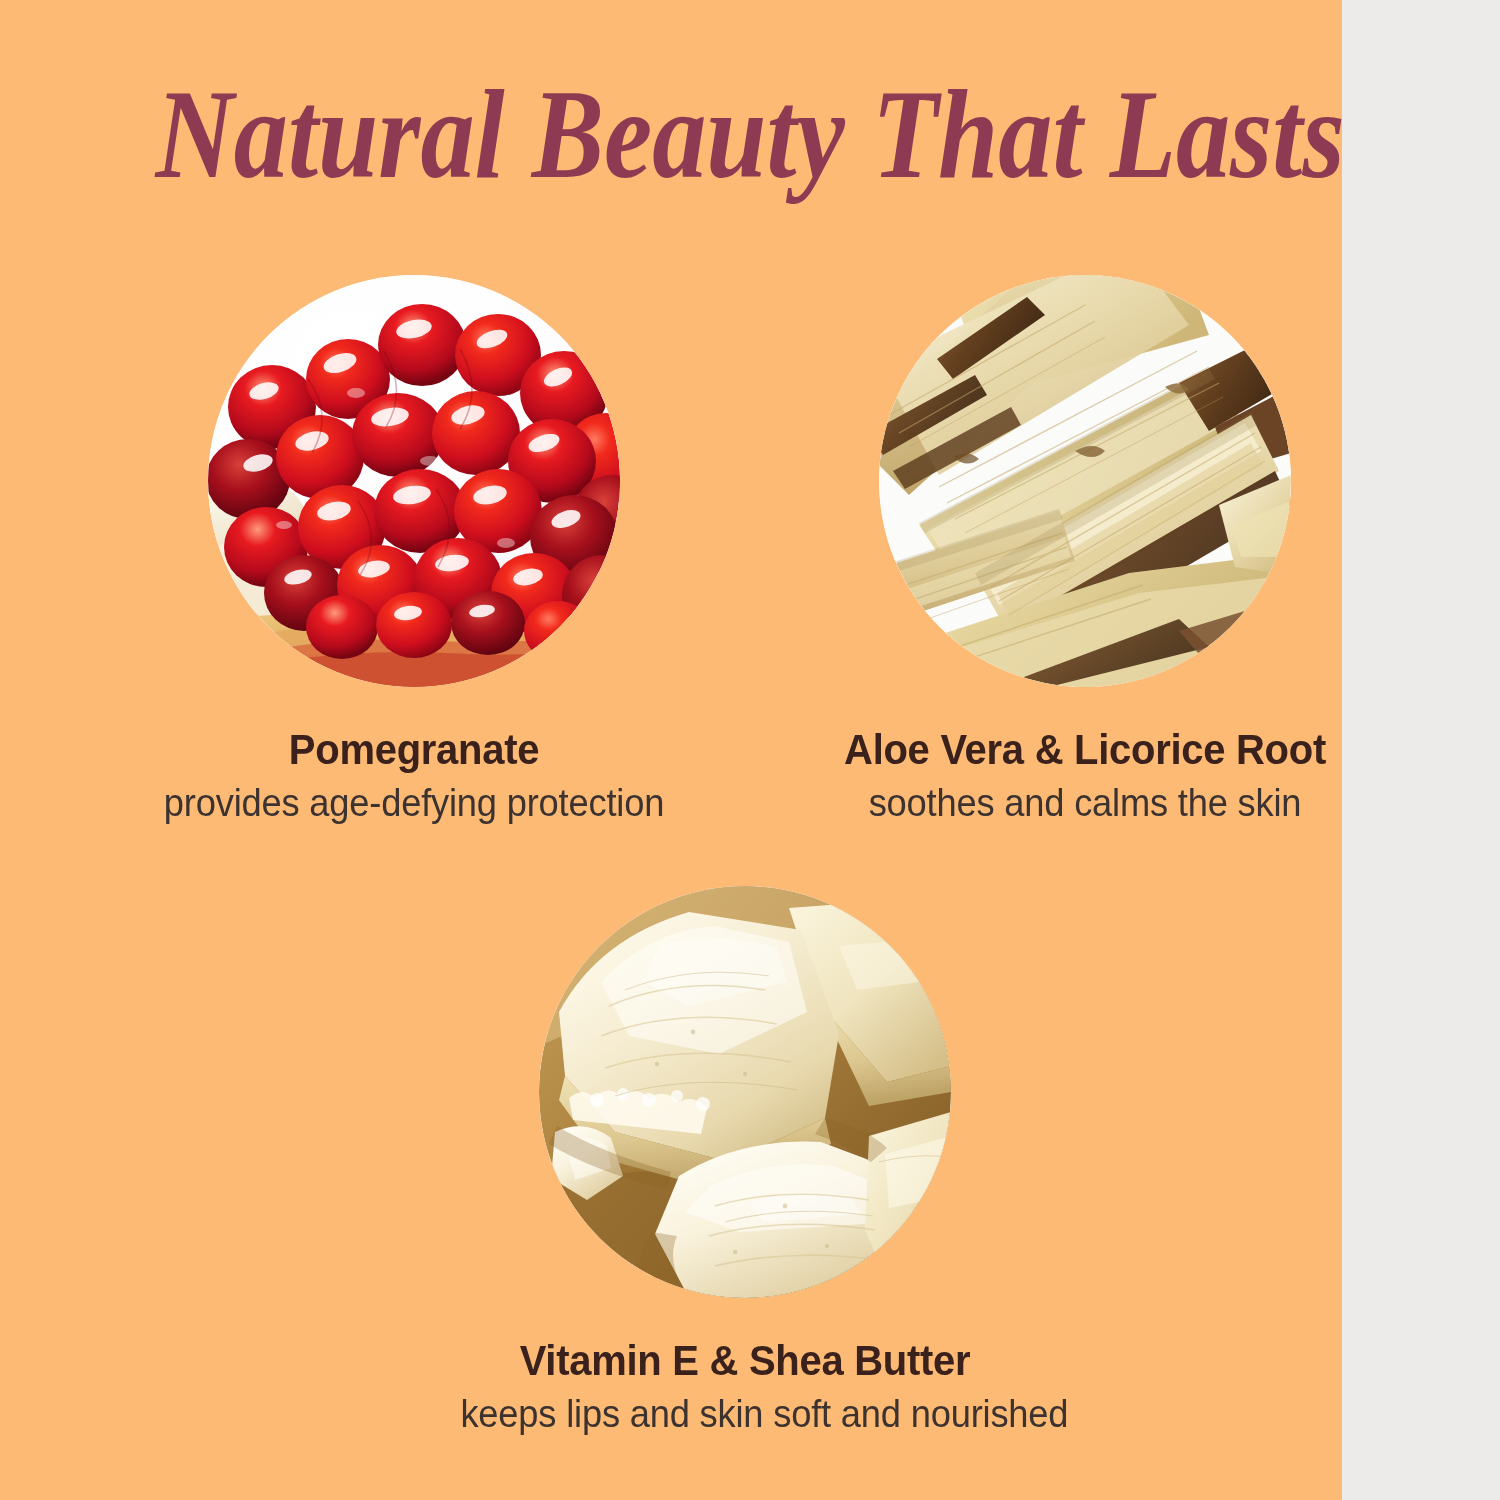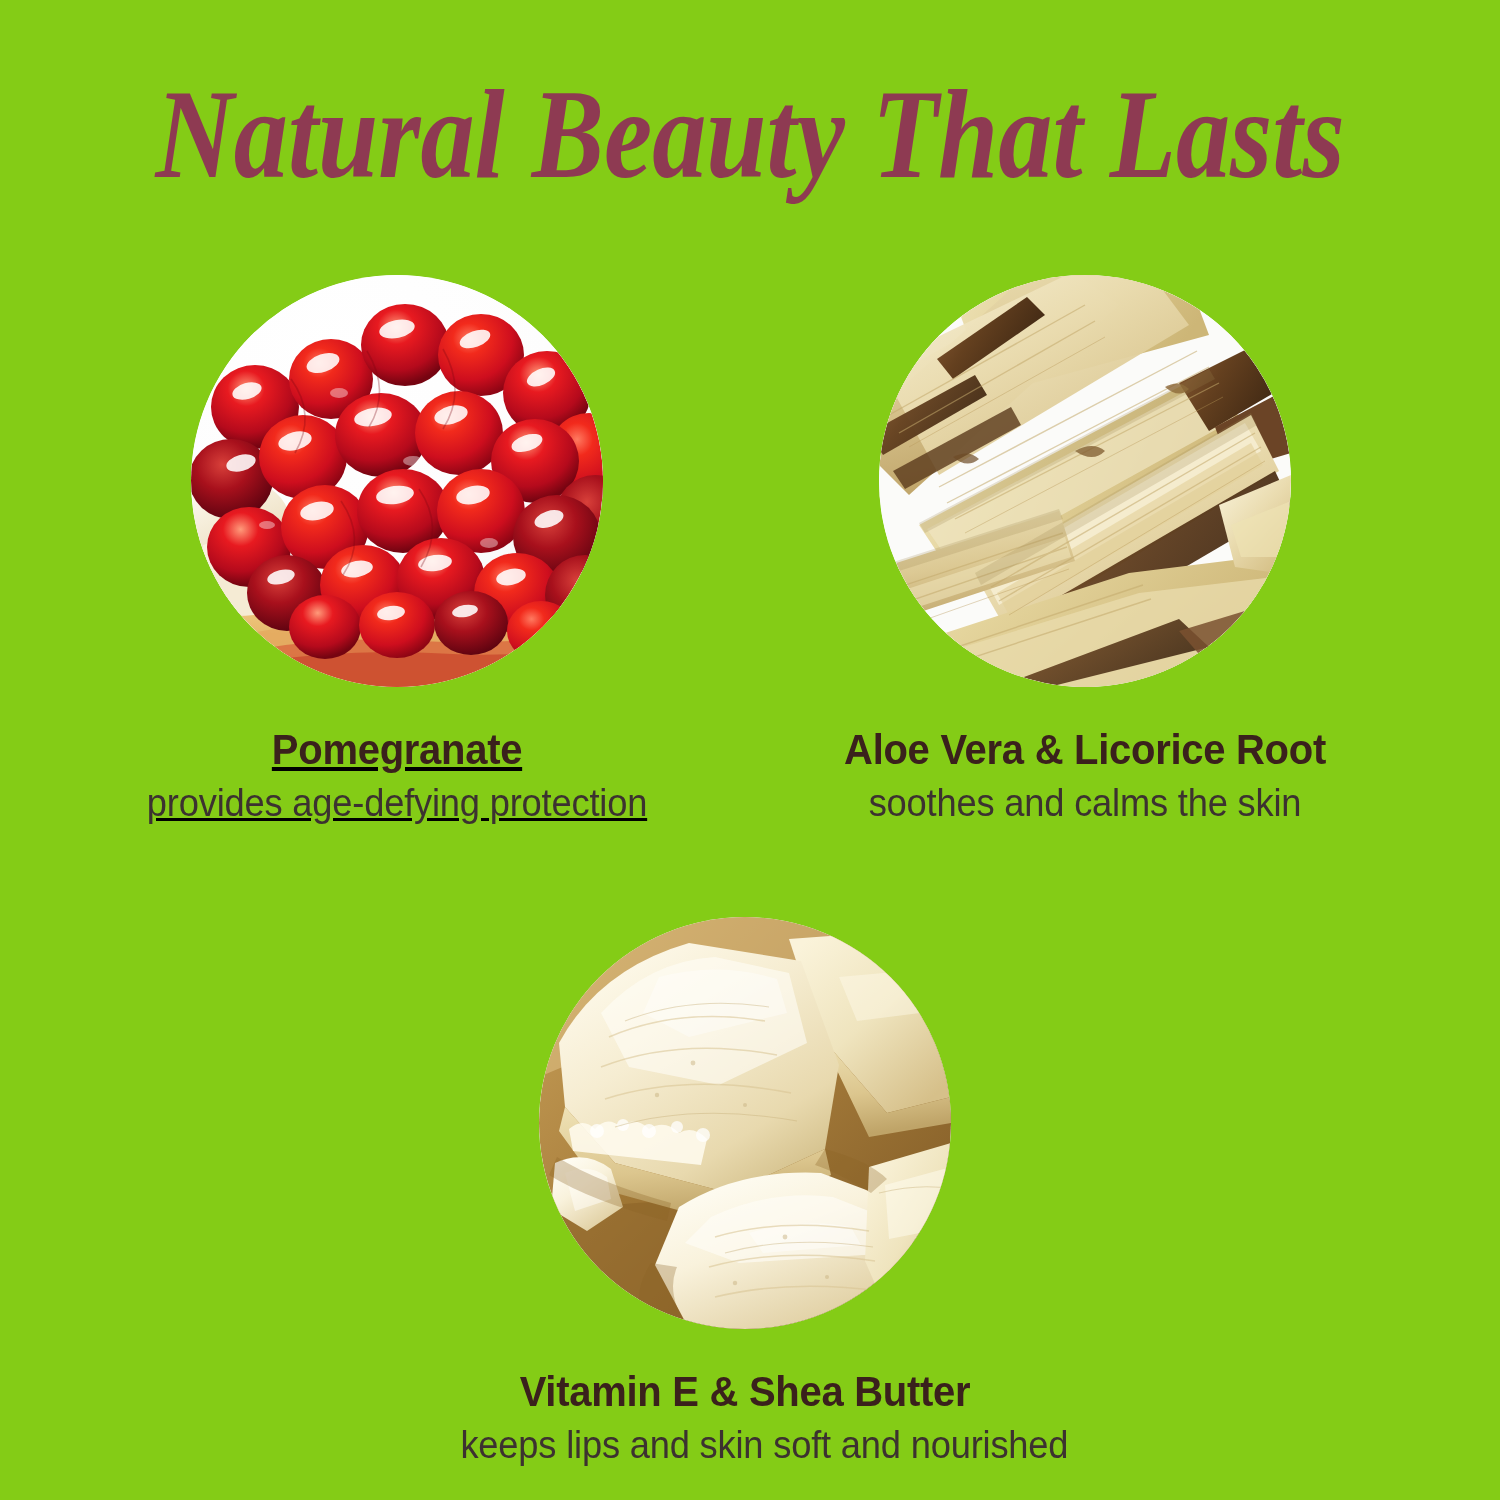--- a/index.html
+++ b/index.html
@@ -11,23 +11,23 @@
     width: 1500px;
     height: 1500px;
     background: #ECEBE9;
     font-family: "Liberation Sans", sans-serif;
     overflow: hidden;
     position: relative;
   }
 
   .page {
     position: relative;
-    width: 1500px;
+    width: 1342px;
     height: 1500px;
-    background: #84cc16;
+    background: #fdba74;
   }
 
   
   .title {
     position: absolute;
     left: 0;
     top: 72px;
     width: 1500px;
     text-align: center;
     color: #8E3A52;
@@ -77,33 +77,32 @@
     color: #3C3230;
     font-size: 39px;
     line-height: 1.1;
     letter-spacing: -0.2px;
     transform: scaleX(0.93);
     white-space: nowrap;
   }
 
   
   #ing-pomegranate {
-    left: 91px;
+    left: 108px;
     top: 275px;
     width: 612px;
-    text-decoration: underline;
   }
   #ing-licorice {
     left: 779px;
     top: 275px;
     width: 612px;
   }
   #ing-shea {
     left: 439px;
-    top: 917px;
+    top: 886px;
     width: 612px;
   }
 
   .photo-412 {
     width: 412px;
     height: 412px;
   }
 
   .name-gap { margin-top: 40px; }
   .desc-gap { margin-top: 10px; }

